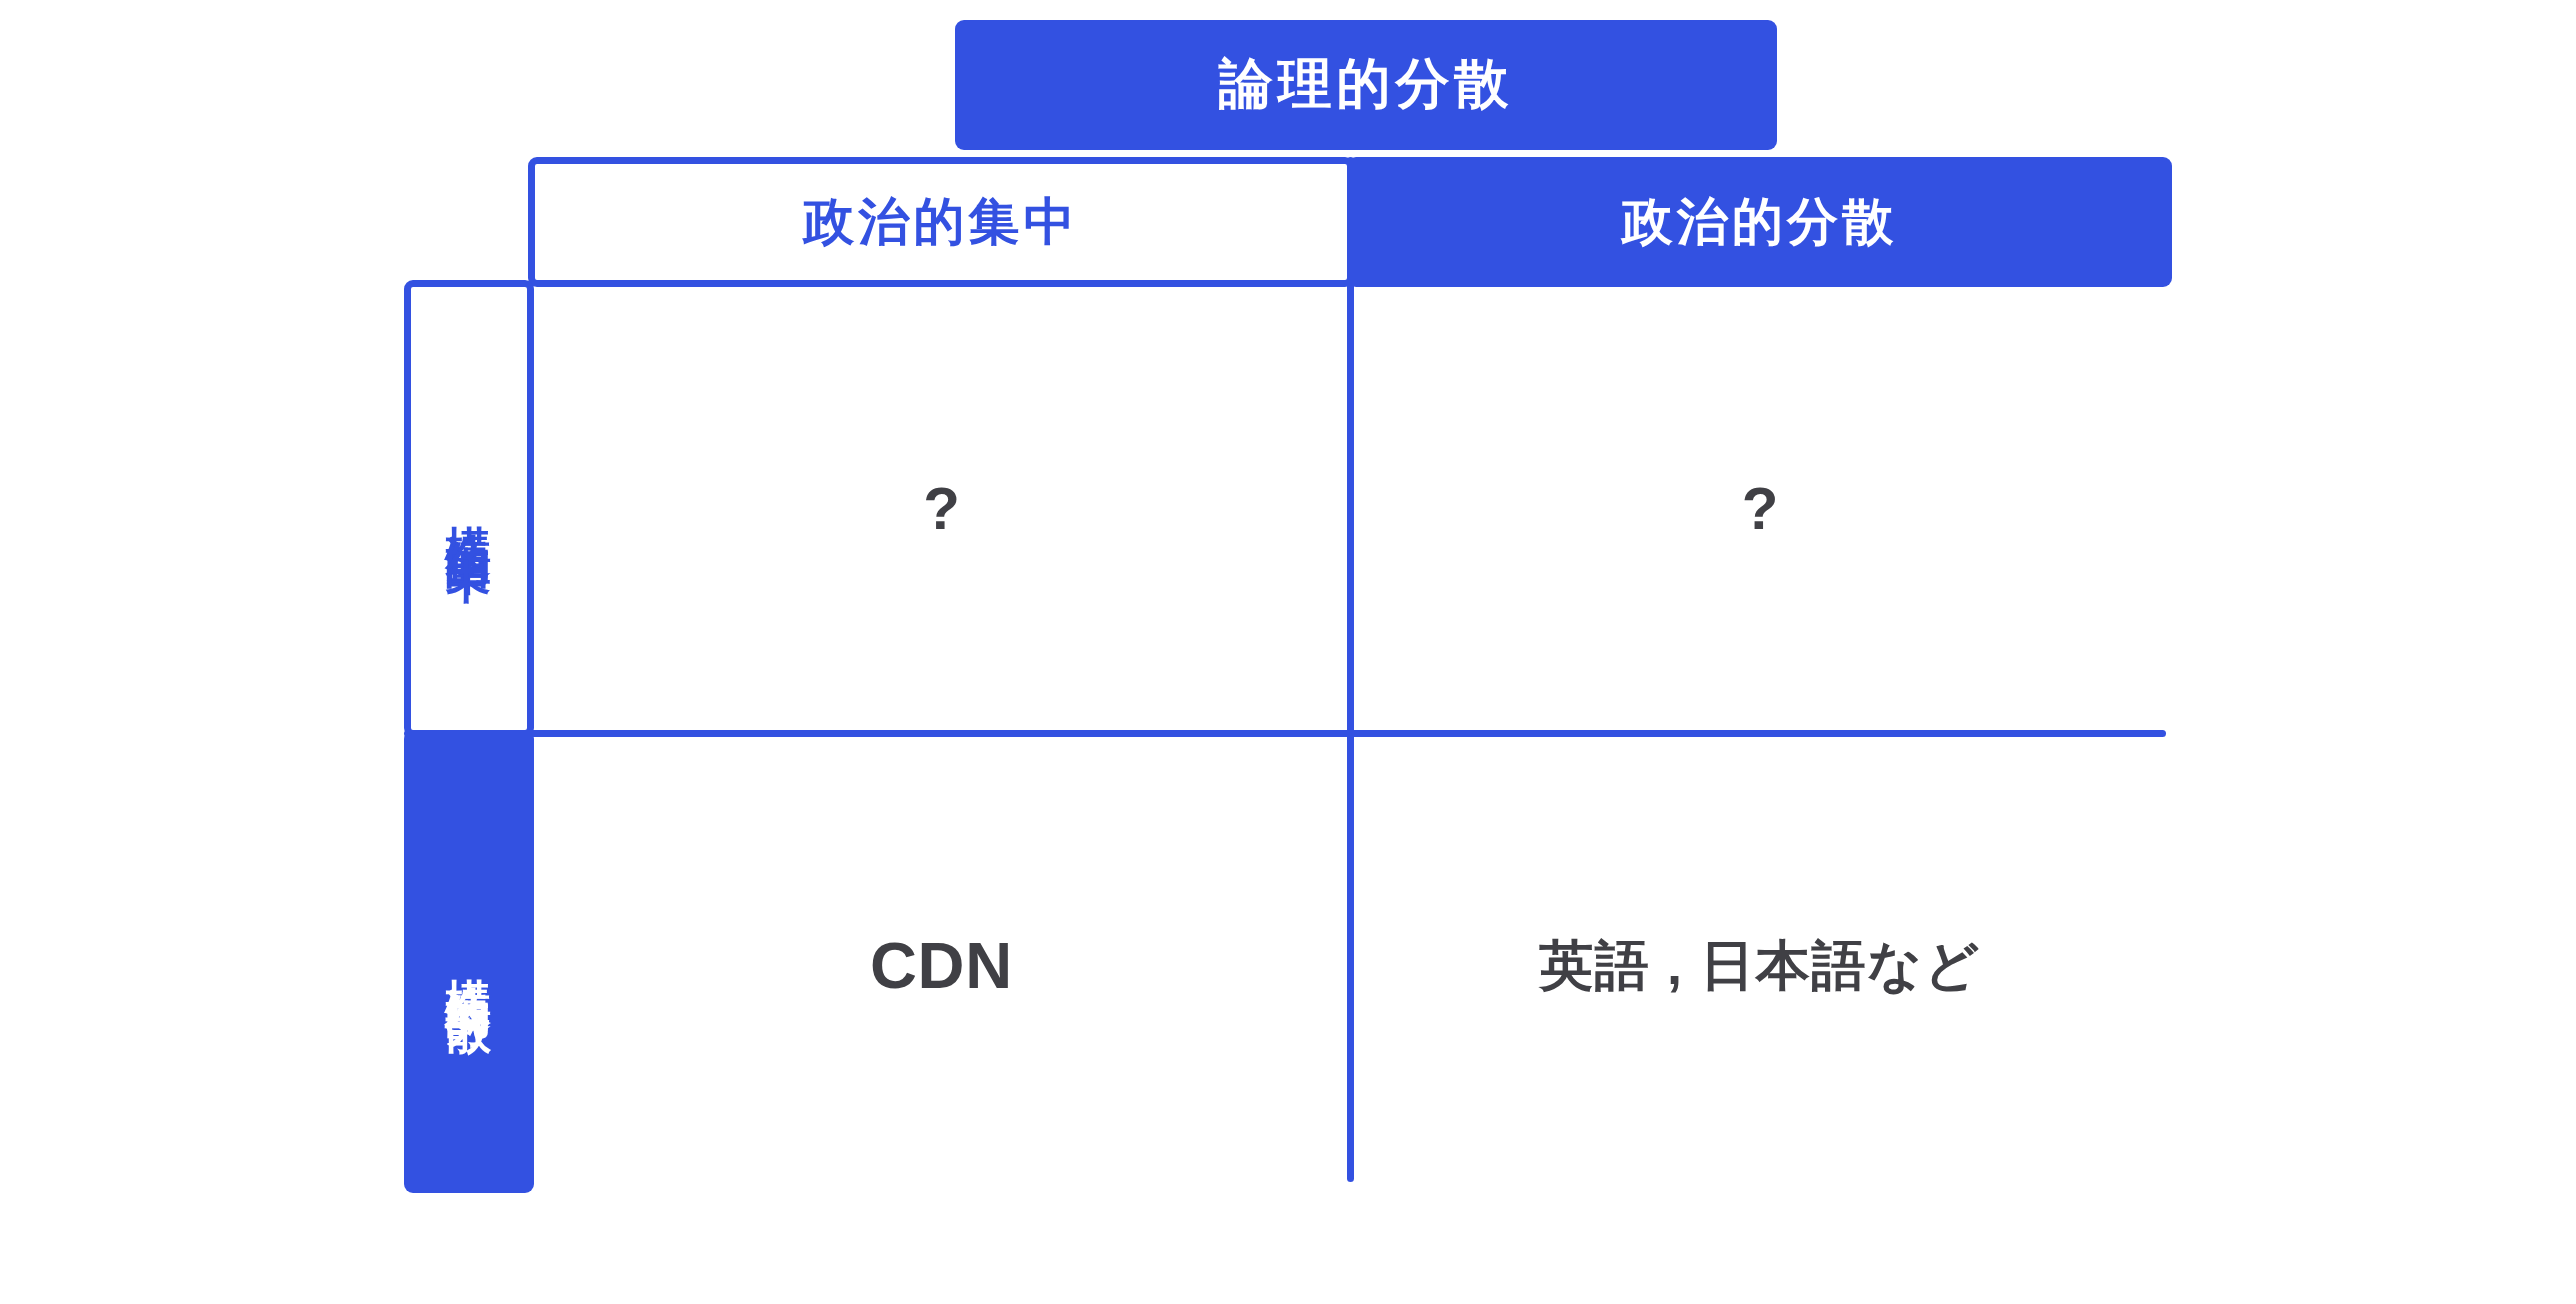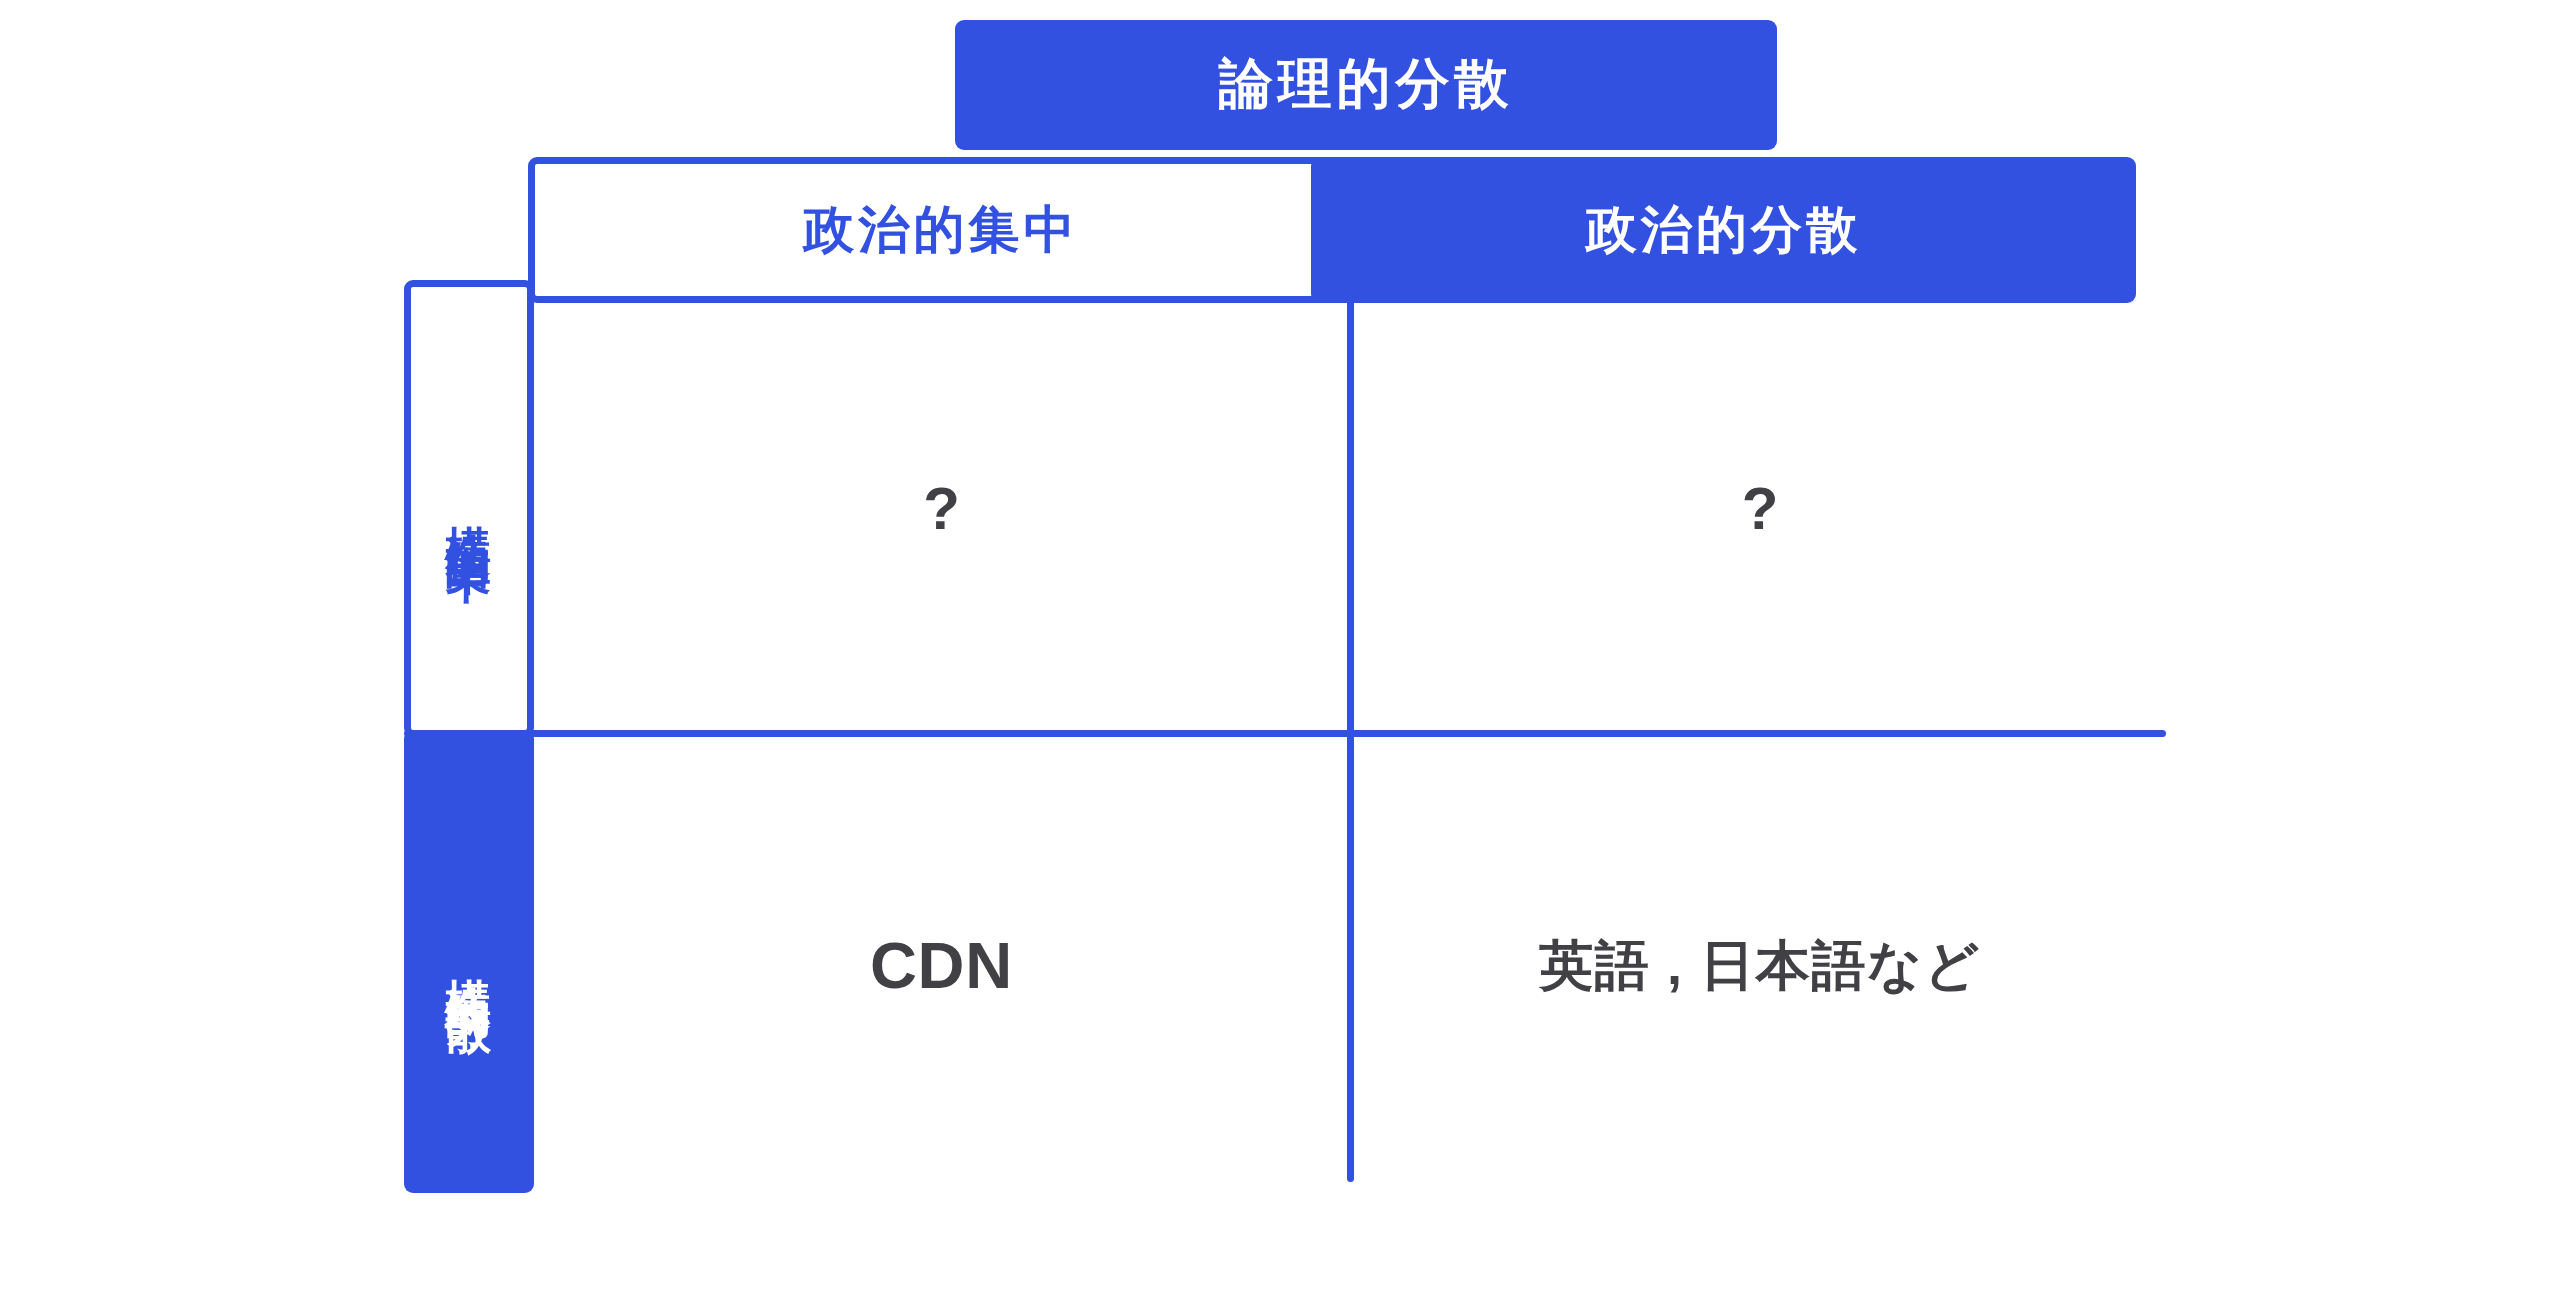--- a/index.html
+++ b/index.html
@@ -25,32 +25,32 @@
   .banner {
     left: 955px; top: 19.6px; width: 822px; height: 130px;
     background: var(--blue);
     color: #ffffff;
     display: flex; align-items: center; justify-content: center;
     font-size: 54px; font-weight: 700; letter-spacing: 4.9px;
   }
 
   
   .col-header {
-    top: 157px; height: 146px;
+    top: 157px; height: 130px;
     display: flex; align-items: center; justify-content: center;
     font-size: 51px; font-weight: 700; letter-spacing: 4.1px;
   }
   .col-header.outline {
     left: 528px; width: 826px;
     background: #ffffff;
     border: 7.3px solid var(--blue);
     color: var(--blue);
   }
   .col-header.filled {
-    left: 1311px; width: 825px;
+    left: 1347px; width: 825px;
     background: var(--blue);
     color: #ffffff;
   }
 
   
   .row-header {
     left: 404px; width: 130px;
     display: flex; align-items: center; justify-content: center;
     writing-mode: vertical-rl;
     text-orientation: upright;

